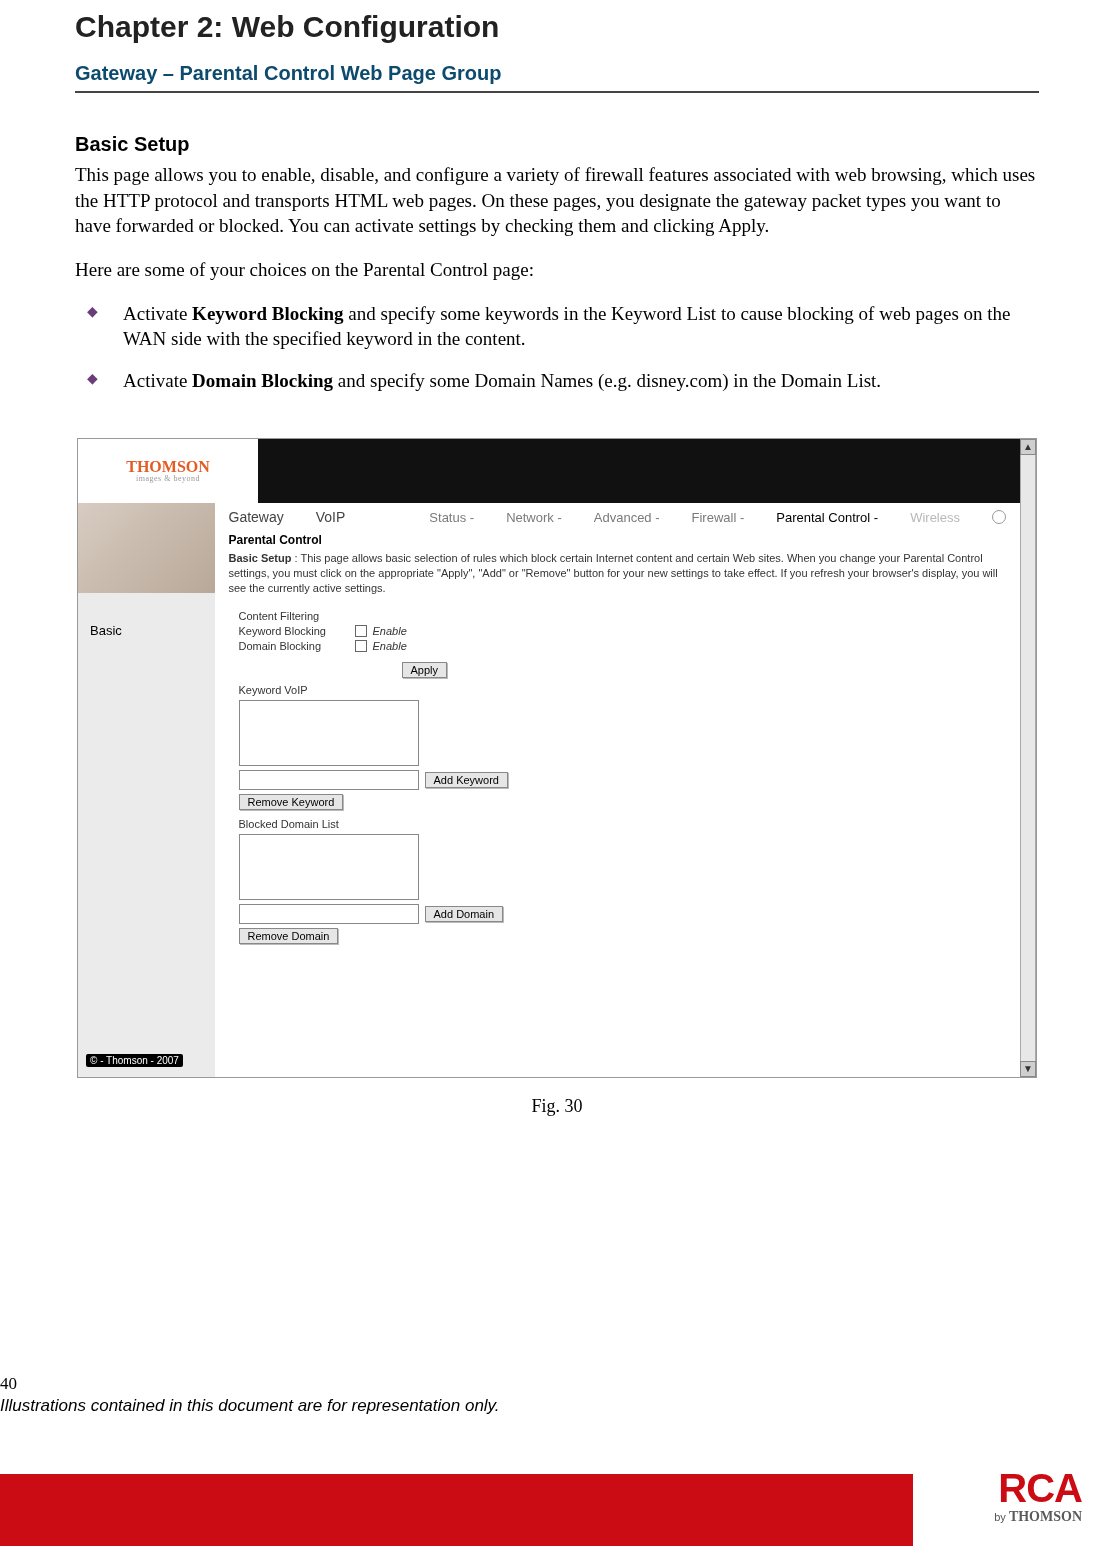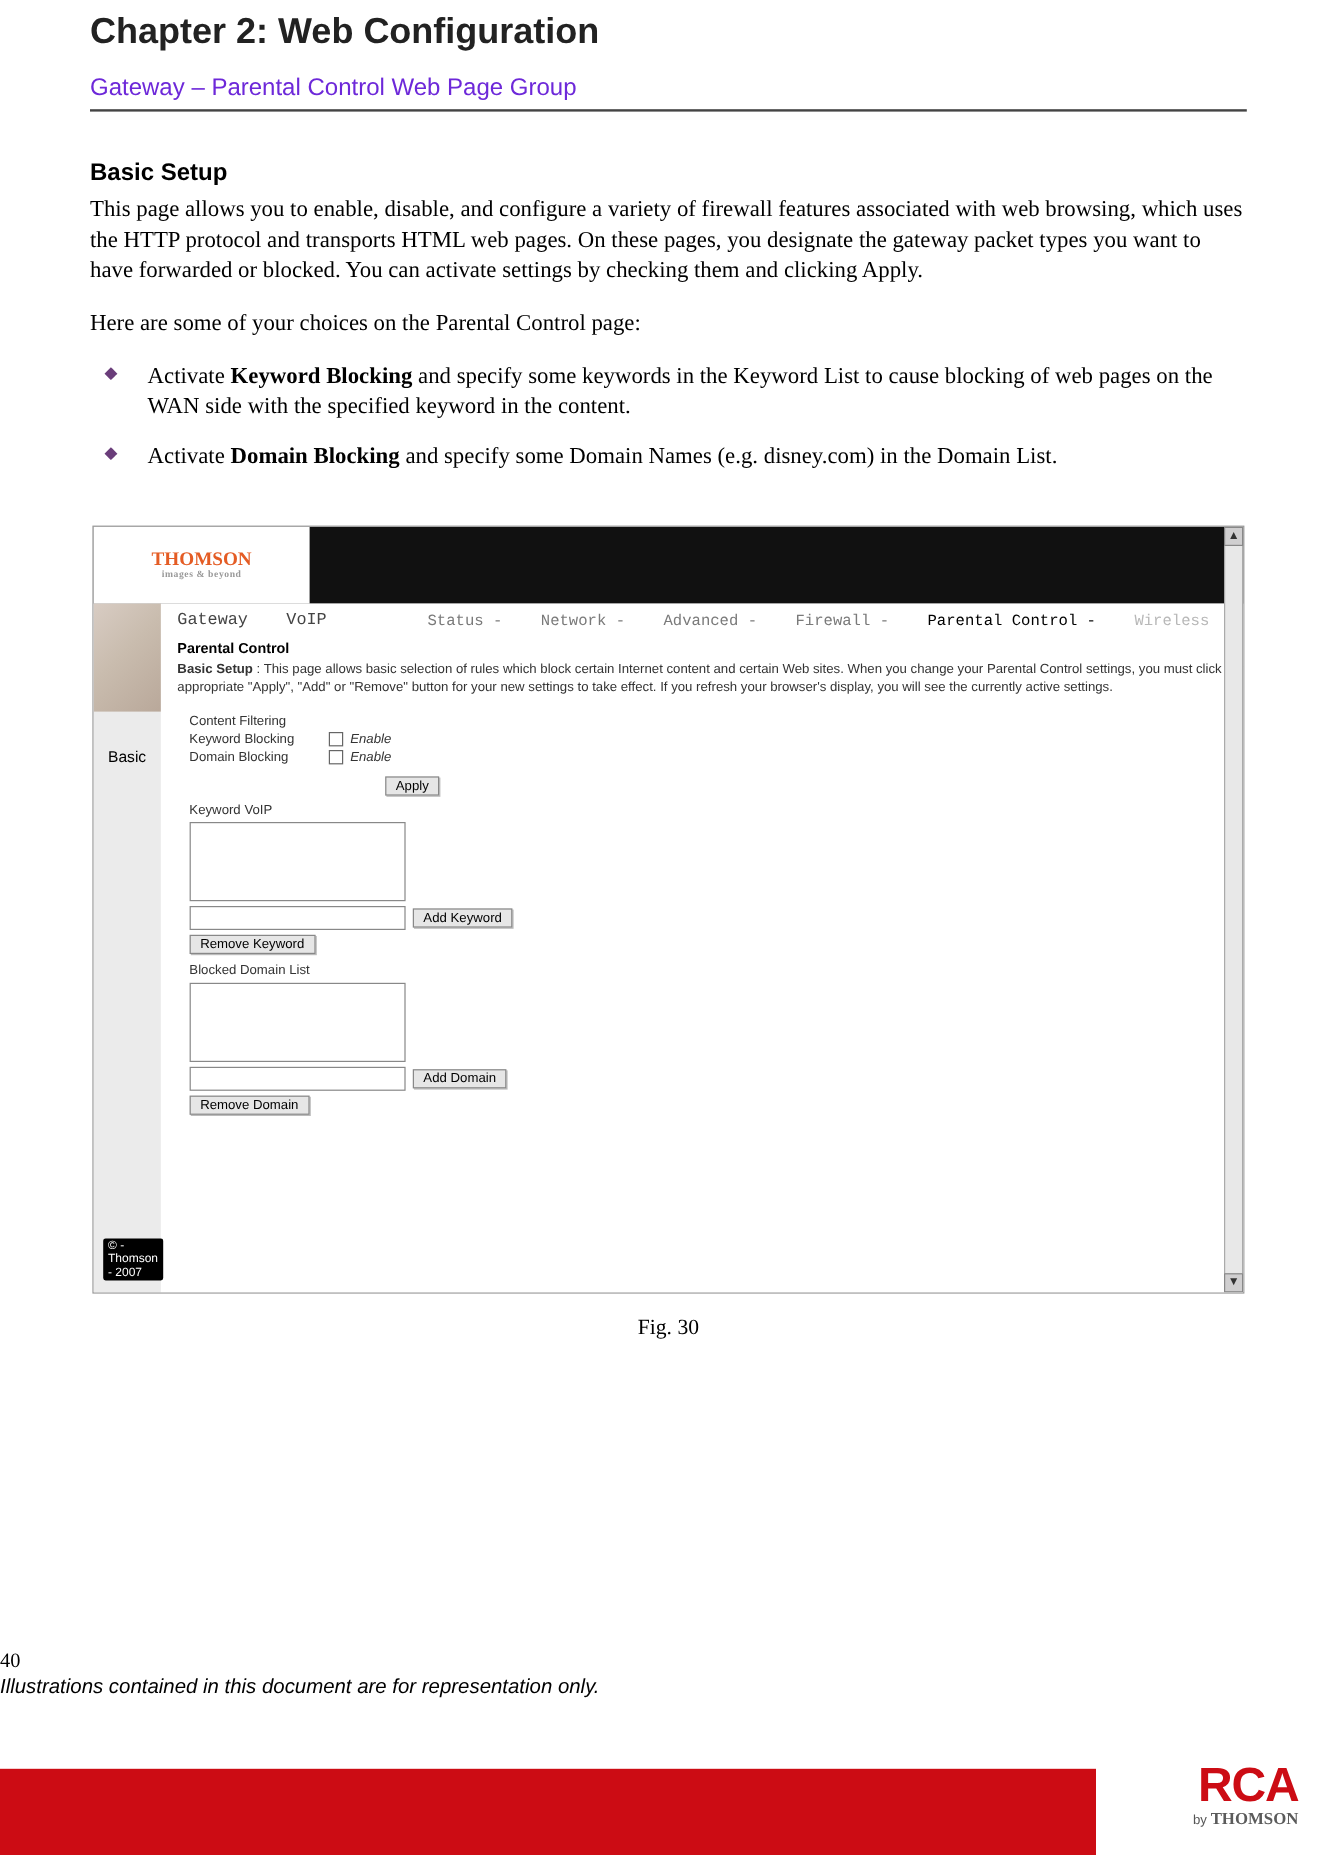--- a/index.html
+++ b/index.html
@@ -17,22 +17,22 @@
   .chapter-title {
     font-family: Liberation Sans, sans-serif;
     font-size: 30px;
     font-weight: 600;
     color: #222;
     margin-bottom: 18px;
   }
   .section-title {
     font-family: "Trebuchet MS", Verdana, sans-serif;
     font-size: 20px;
-    font-weight: 400;
-    color: #6d28d9;
+    font-weight: 700;
+    color: #0c4a6e;
     margin-bottom: 6px;
   }
   hr.sep {
     border: none;
     border-top: 2px solid #444;
     margin-bottom: 40px;
   }
   .subhead {
     font-family: "Trebuchet MS", Verdana, sans-serif;
     font-size: 20px;
@@ -116,21 +116,21 @@
     display:flex;
     align-items:center;
     justify-content:center;
     color:#e45c24;
     font-weight:700;
     font-family: Georgia, serif;
     font-size:16px;
     flex-direction: column;
     line-height: 1;
   }
-  .banner-left .tag { color:#999; font-size:8px; font-weight:700; letter-spacing:0.5px;}
+  .banner-left .tag { color:#999; font-size:8px; font-weight:400; letter-spacing:0.5px;}
   .banner-right {
     flex:1;
     background: linear-gradient(to left, #000 0%, #000 60%, #c1272d 95%, #c1272d 100%);
     height:100%;
     display:flex;
     align-items:center;
     justify-content:flex-end;
     padding-right:40px;
     font-family: "Trebuchet MS", sans-serif;
     font-size: 26px;
@@ -170,25 +170,25 @@
 
   .main {
     flex:1;
     background:#fff;
     padding: 0;
   }
   .tabs {
     display:flex;
     gap: 32px;
     padding: 6px 14px 4px 14px;
-    align-items:flex-end;
+    align-items:center;
     font-size:13px;
     color:#7a7a7a;
     border-bottom: 0;
-    font-family: Liberation Mono, monospace;
+    font-family: Liberation Sans, sans-serif;
   }
   .tabs .tab { cursor:default; white-space:nowrap; }
   .tabs .tab.dark { color:#444; font-size:14px; }
   .tabs .tab.active { color:#000; }
   .tabs .tab.dim { color:#b8b8b8; }
   .refresh-icon {
     width:14px; height:14px; border:1px solid #999; border-radius:50%;
     display:inline-block;
   }
 

